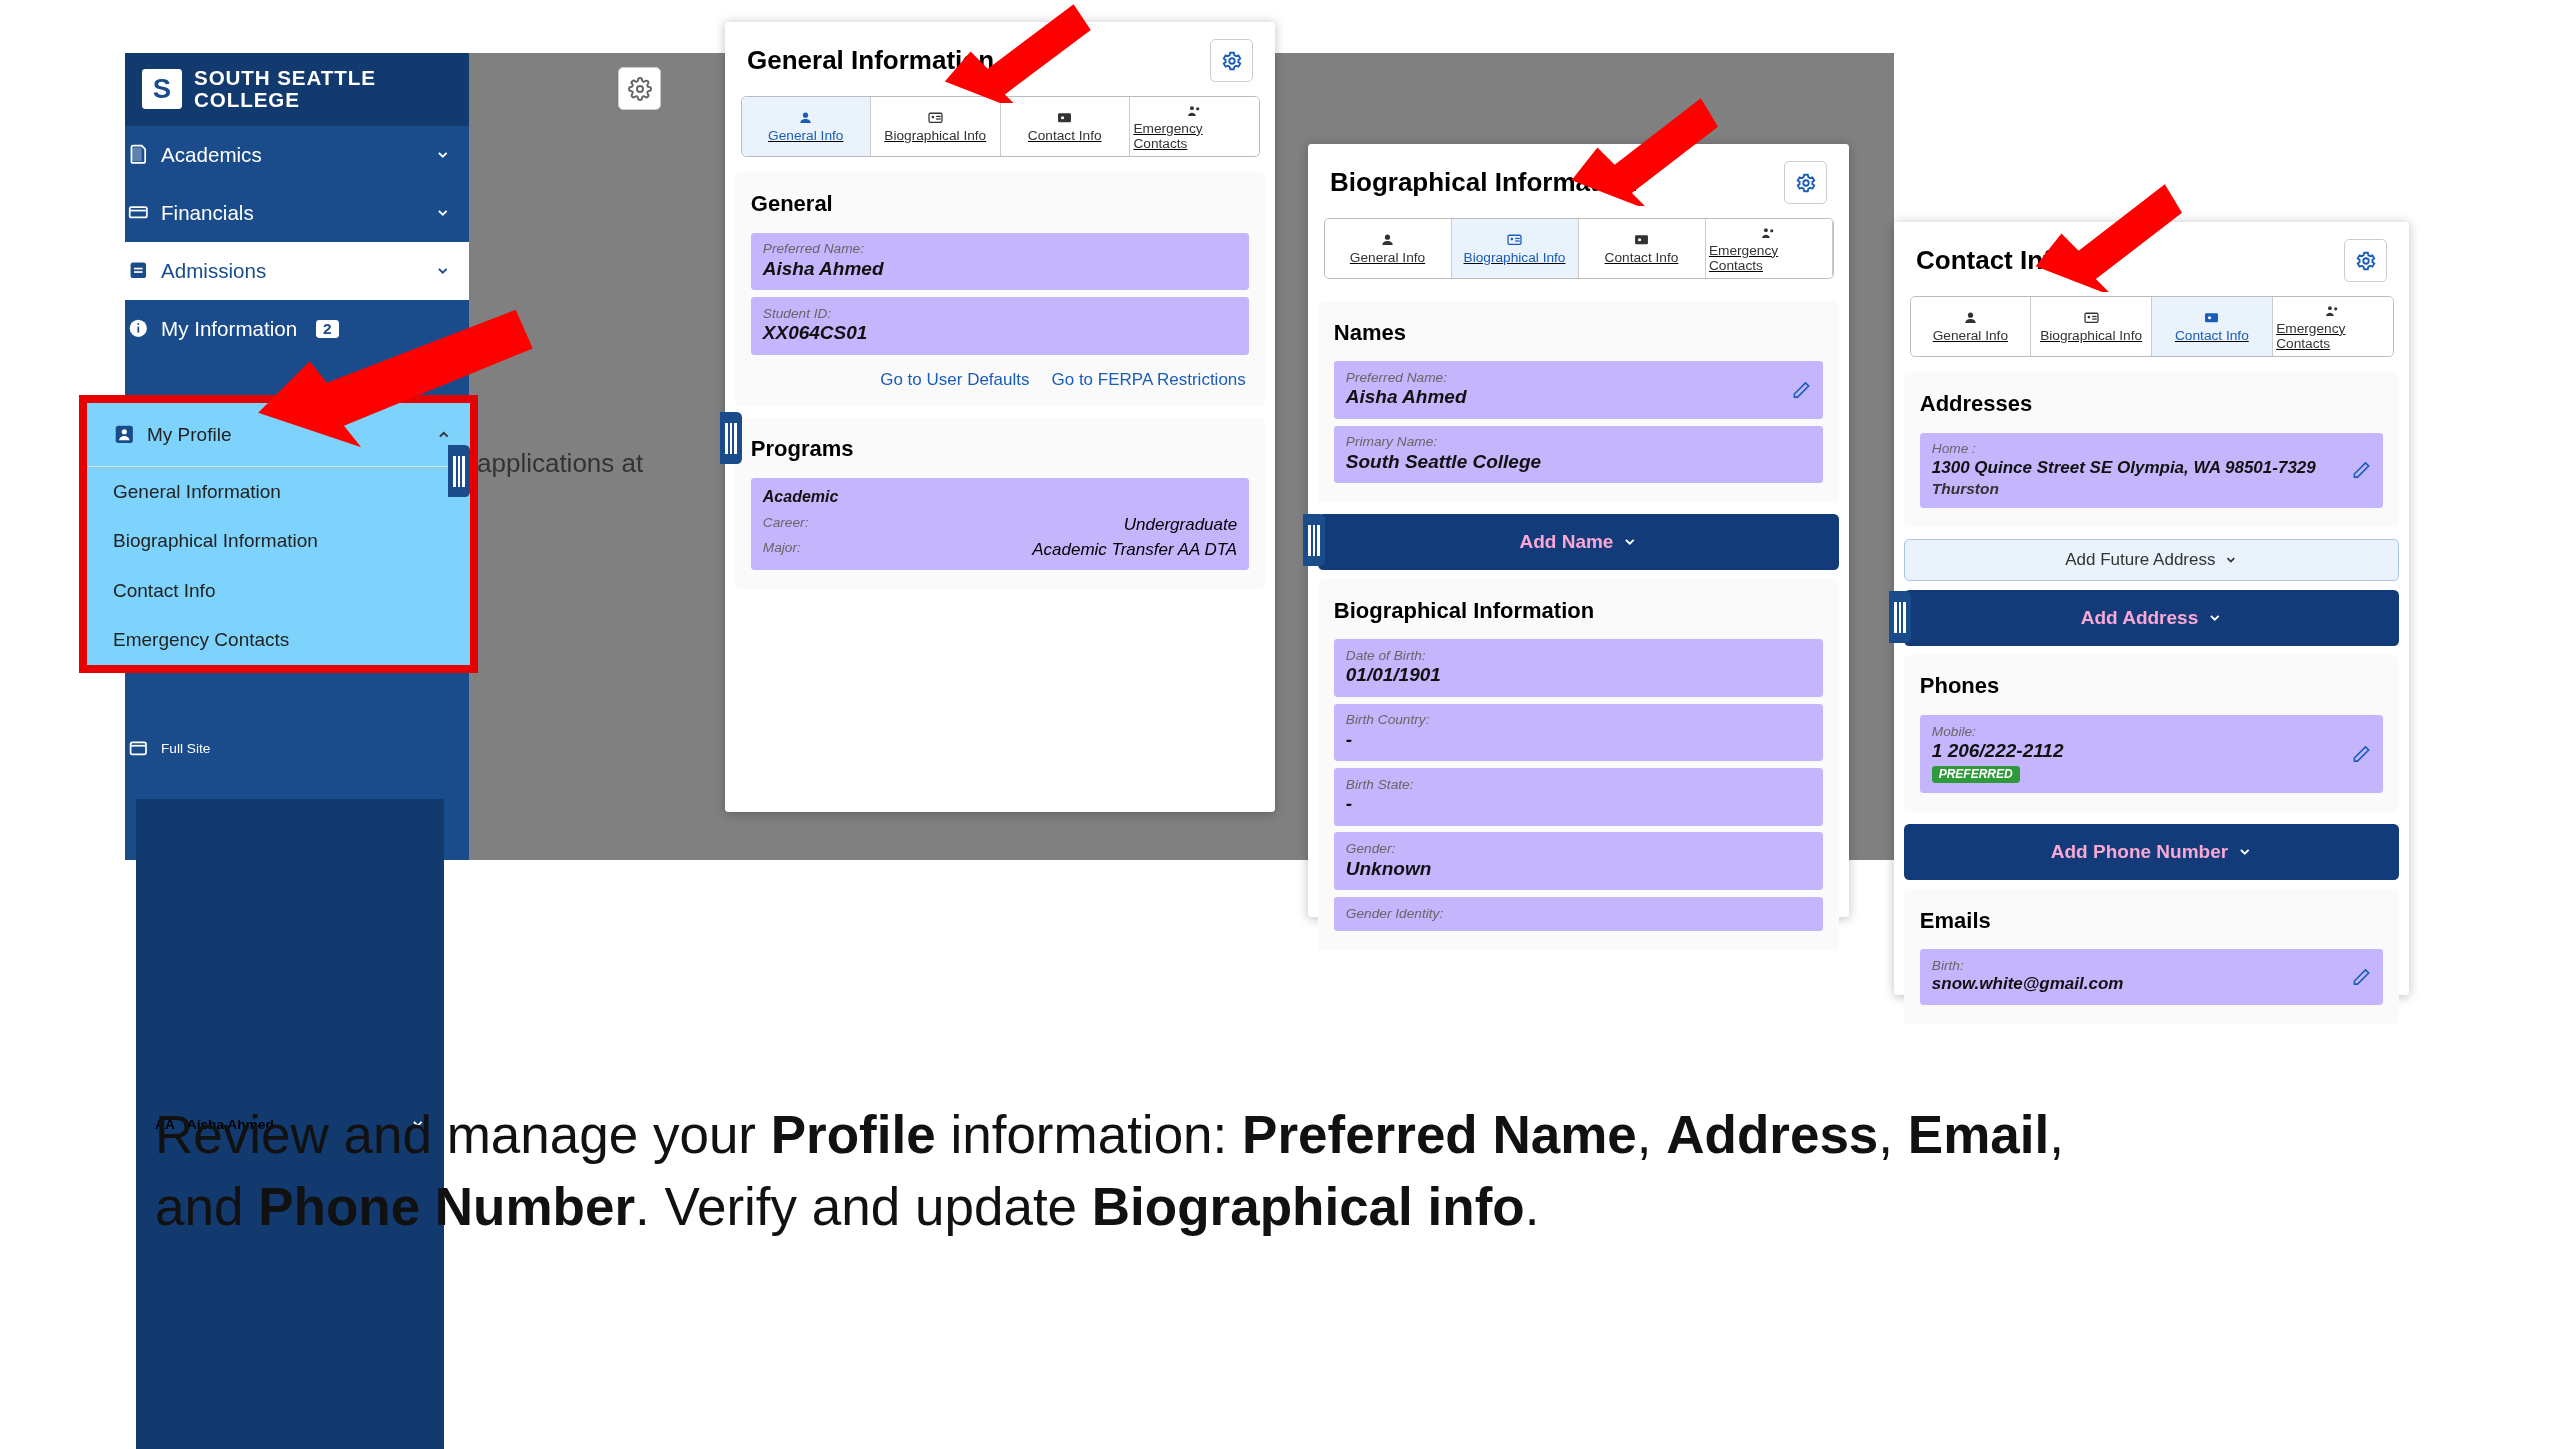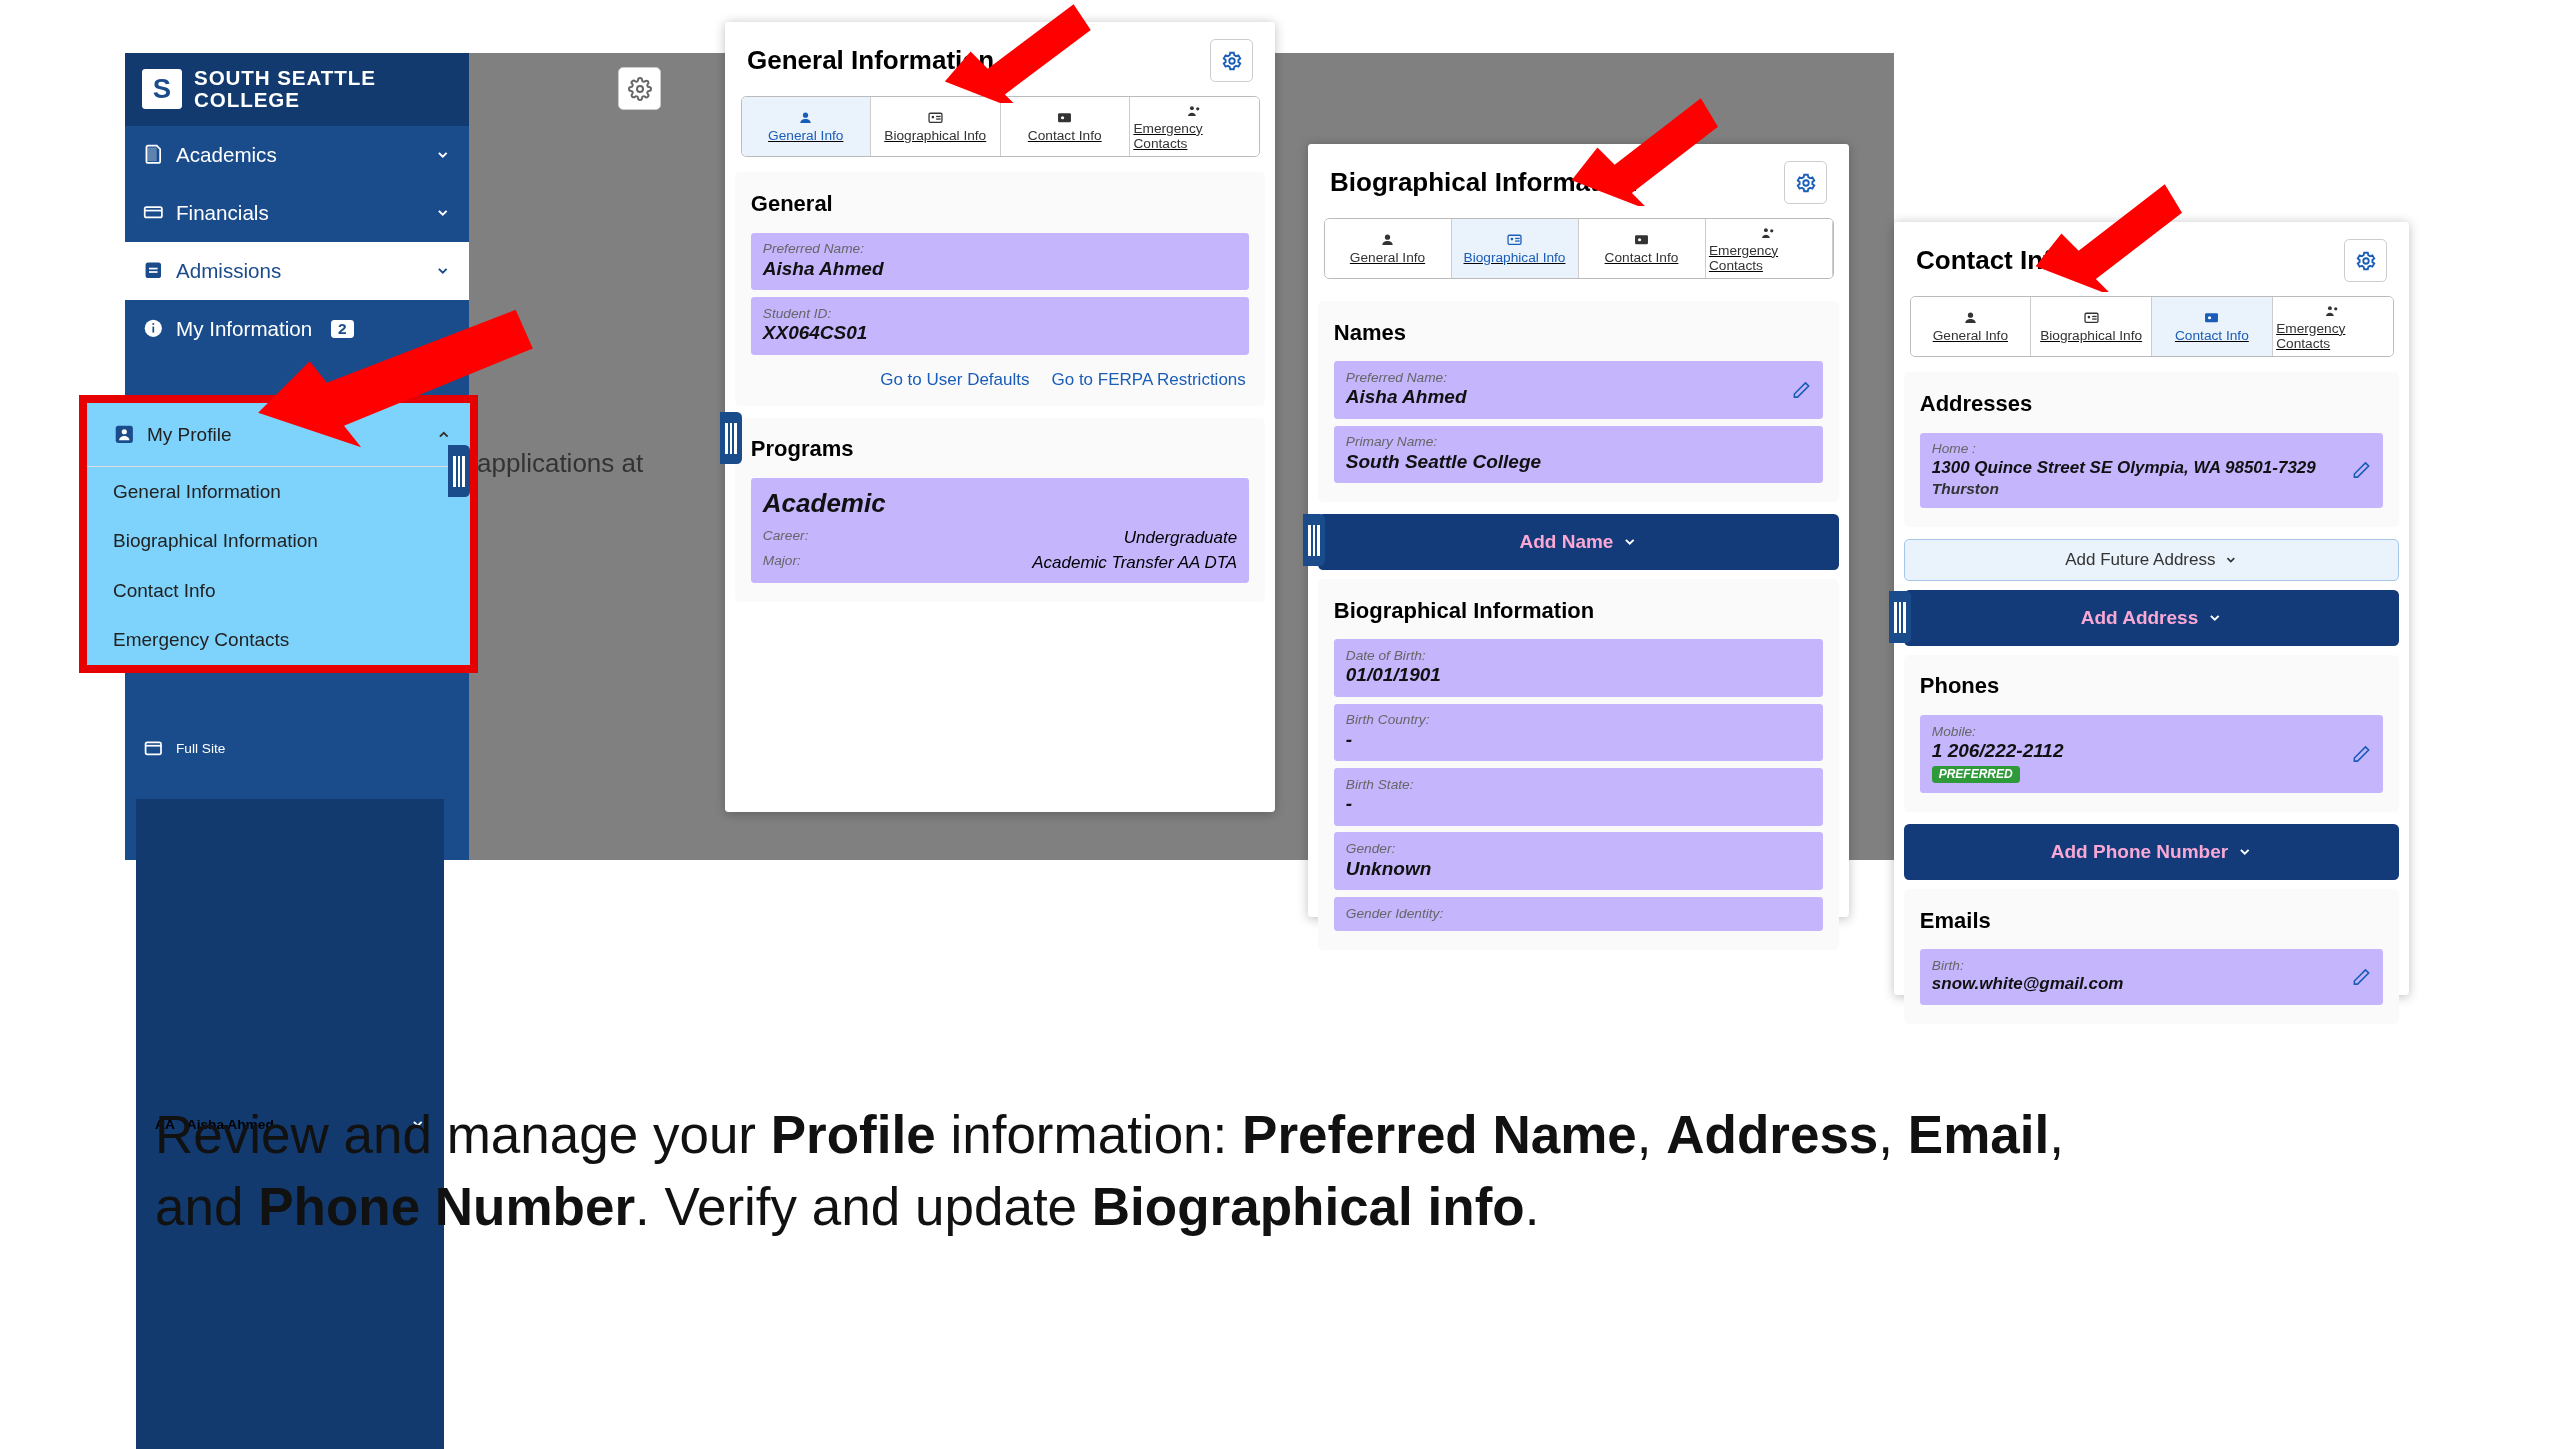--- a/index.html
+++ b/index.html
@@ -5,21 +5,21 @@
   * { box-sizing: border-box; margin:0; padding:0; }
   body { font-family: Arial, Helvetica, sans-serif; background:#fff; width:2576px; height:1449px; position:relative; }
   .stage { position:relative; width:2576px; height:1449px; }
   .gray-backdrop { position:absolute; background:#808080; }
 
   
   .sidebar { position:absolute; left:125px; top:53px; width:344px; height:807px; background:#1a4c8c; color:#fff; font-size:20.6px; }
   .logo-row { display:flex; align-items:center; gap:12px; padding:13.7px 17px; background:#123a6e; }
   .logo-icon { width:40px; height:40px; background:#fff; border-radius:3.4px; display:flex; align-items:center; justify-content:center; color:#1a4c8c; font-weight:bold; font-size:27.5px; }
   .logo-text { line-height:1.1; font-weight:bold; letter-spacing:0.9px; }
-  .nav-item { display:flex; align-items:center; gap:12px; padding:17px 17px; cursor:pointer; position:relative; }
+  .nav-item { display:flex; align-items:center; gap:12px; padding:17px 2px; cursor:pointer; position:relative; }
   .nav-item .chev { position:absolute; right:19px; }
   .nav-item.active { background:#fff; color:#1a4c8c; }
   .subnav { background:#7dd3fc; color:#222; border:8.6px solid #e60000; }
   .subnav .nav-item { color:#222; font-size:19px; padding:13.7px 26px; }
   .subnav .nav-item:first-child { padding-top:20.6px; padding-bottom:20.6px; font-weight:normal; }
   .ic { width:22px; height:22px; display:inline-flex; align-items:center; justify-content:center; }
   svg { display:block; }
   .badge-count { background:#fff; color:#1a4c8c; border-radius:3.4px; padding:0 6.9px; font-size:15.5px; font-weight:bold; margin-left:6.9px; }
   .user-row { position:absolute; bottom:0; left:0; right:0; display:flex; align-items:center; gap:12px; padding:19px 19px; background:#123a6e; font-weight:bold; cursor:pointer; }
 
@@ -266,21 +266,21 @@
       </div>
       <div class="link-row">
         <span class="link">Go to User Defaults</span>
         <span class="link">Go to FERPA Restrictions</span>
       </div>
     </div>
 
     <div class="section">
       <div class="section-title">Programs</div>
       <div class="field">
-        <div class="fvalue" style="font-size:26px;">Academic</div>
+        <div class="fvalue" style="font-size:16px;">Academic</div>
         <div class="kv-row" style="margin-top:8.6px;">
           <span class="flabel">Career:</span>
           <span style="font-size:17px;">Undergraduate</span>
         </div>
         <div class="kv-row" style="margin-top:5.2px;">
           <span class="flabel">Major:</span>
           <span style="font-size:17px;">Academic Transfer AA DTA</span>
         </div>
       </div>
     </div>

